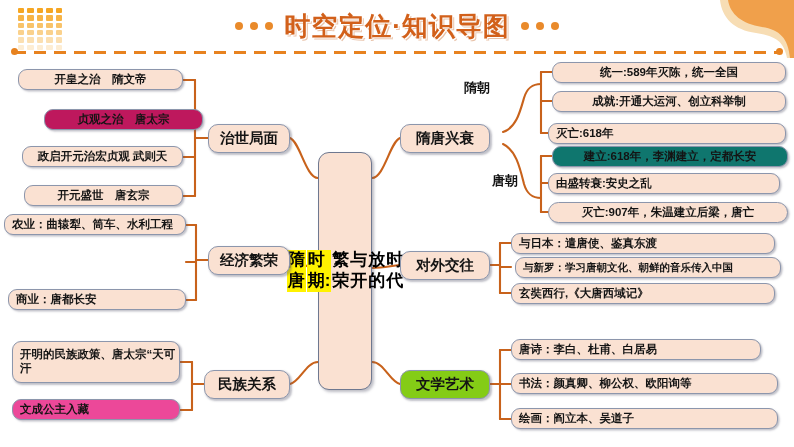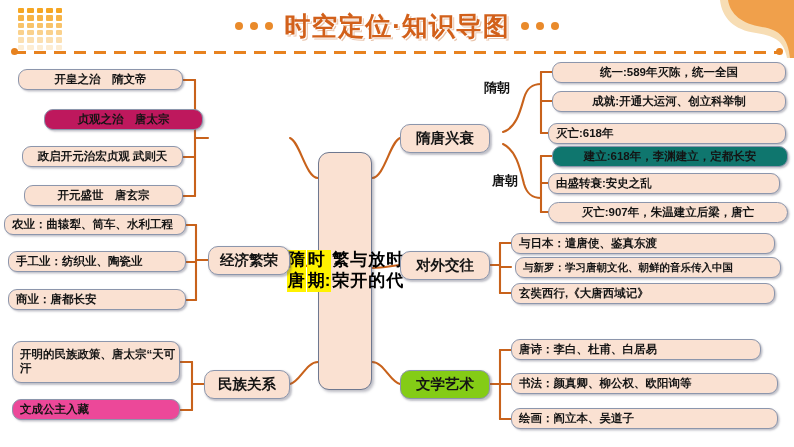--- a/index.html
+++ b/index.html
@@ -194,40 +194,40 @@
 
   <div id="center-node">
     <span class="cl hl" style="background: rgb(255, 242, 0);">隋唐</span>
     <span class="cl hl" style="background: rgb(255, 242, 0);">时期:</span>
     <span class="cl" style="background: transparent;">繁荣</span>
     <span class="cl" style="background: transparent;">与开</span>
     <span class="cl" style="background: transparent;">放的</span>
     <span class="cl" style="background: transparent;">时代</span>
   </div>
 
+  <div class="node cat" style="left: 208px; top: 124px; width: 82px; background: rgb(250, 225, 210); border-color: rgb(140, 150, 172);">治世局面</div>
   <div class="node cat" style="left: 208px; top: 246px; width: 82px; background: rgb(250, 225, 210); border-color: rgb(140, 150, 172);">经济繁荣</div>
   <div class="node cat" style="left: 204px; top: 370px; width: 86px; background: rgb(250, 225, 210); border-color: rgb(140, 150, 172);">民族关系</div>
 
   <div class="node leaf ctr" style="left: 18px; top: 69px; width: 165px; background: rgb(250, 225, 210); border-color: rgb(140, 150, 172);">开皇之治　隋文帝</div>
   <div class="node leaf ctr" style="left: 24px; top: 109px; width: 159px; background: #be185d; border-color: rgb(140, 150, 172); margin-left: 20px;">贞观之治　唐太宗</div>
   <div class="node leaf ctr" style="left: 22px; top: 146px; width: 161px; background: rgb(250, 225, 210); border-color: rgb(140, 150, 172);">政启开元治宏贞观 武则天</div>
   <div class="node leaf ctr" style="left: 24px; top: 185px; width: 159px; background: rgb(250, 225, 210); border-color: rgb(140, 150, 172);">开元盛世　唐玄宗</div>
 
   <div class="node leaf lft" style="left: 4px; top: 214px; width: 182px; background: rgb(250, 225, 210); border-color: rgb(140, 150, 172);">农业：曲辕犁、筒车、水利工程</div>
-  <div class="node leaf lft" style="left: 8px; top: 251px; width: 178px; background: rgb(250, 225, 210); border-color: rgb(140, 150, 172);">手工业：纺织业、陶瓷业</div>
   <div class="node leaf lft" style="left: 8px; top: 289px; width: 178px; background: rgb(250, 225, 210); border-color: rgb(140, 150, 172);">商业：唐都长安</div>
 
   <div class="node leaf lft wrap" style="left: 12px; top: 341px; width: 168px; height: 42px; font-size: 11.5px; background: rgb(250, 225, 210); border-color: rgb(140, 150, 172);">开明的民族政策、唐太宗“天可汗</div>
   <div class="node leaf lft" style="left: 12px; top: 399px; width: 168px; background: #ec4899; border-color: rgb(140, 150, 172);">文成公主入藏</div>
 
   <div class="node cat" style="left: 400px; top: 124px; width: 90px; background: rgb(250, 225, 210); border-color: rgb(140, 150, 172);">隋唐兴衰</div>
   <div class="node cat" style="left: 400px; top: 251px; width: 90px; background: rgb(250, 225, 210); border-color: rgb(140, 150, 172);">对外交往</div>
   <div class="node cat" style="left: 400px; top: 370px; width: 90px; background: #84cc16; border-color: rgb(140, 150, 172);">文学艺术</div>
 
-  <div class="plabel" style="left:484px;top:79px;">隋朝</div>
+  <div class="plabel" style="left:464px;top:79px;">隋朝</div>
   <div class="plabel" style="left:492px;top:172px;">唐朝</div>
 
   <div class="node leaf ctr" style="left: 552px; top: 62px; width: 234px; background: rgb(250, 225, 210); border-color: rgb(140, 150, 172);">统一:589年灭陈，统一全国</div>
   <div class="node leaf ctr" style="left: 552px; top: 91px; width: 234px; background: rgb(250, 225, 210); border-color: rgb(140, 150, 172);">成就:开通大运河、创立科举制</div>
   <div class="node leaf lft" style="left: 548px; top: 123px; width: 238px; background: rgb(250, 225, 210); border-color: rgb(140, 150, 172);">灭亡:618年</div>
 
   <div class="node leaf ctr" style="left: 552px; top: 146px; width: 236px; background: #0f766e; border-color: rgb(140, 150, 172);">建立:618年，李渊建立，定都长安</div>
   <div class="node leaf lft" style="left: 548px; top: 173px; width: 232px; background: rgb(250, 225, 210); border-color: rgb(140, 150, 172);">由盛转衰:安史之乱</div>
   <div class="node leaf ctr" style="left: 548px; top: 202px; width: 240px; border-radius: 11px; background: rgb(250, 225, 210); border-color: rgb(140, 150, 172);">灭亡:907年，朱温建立后梁，唐亡</div>
 

